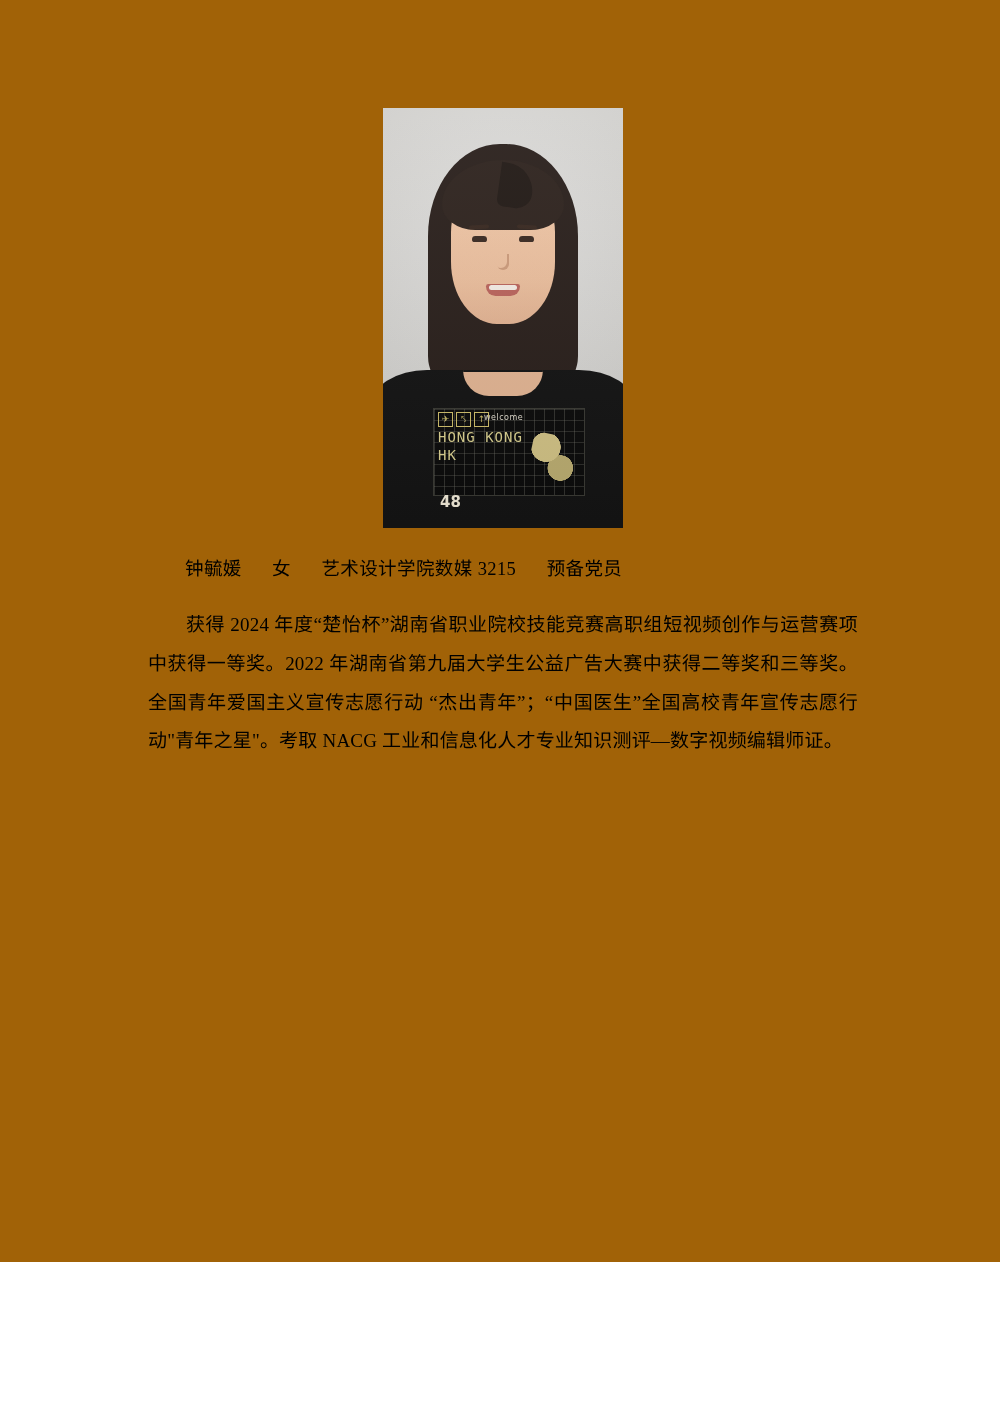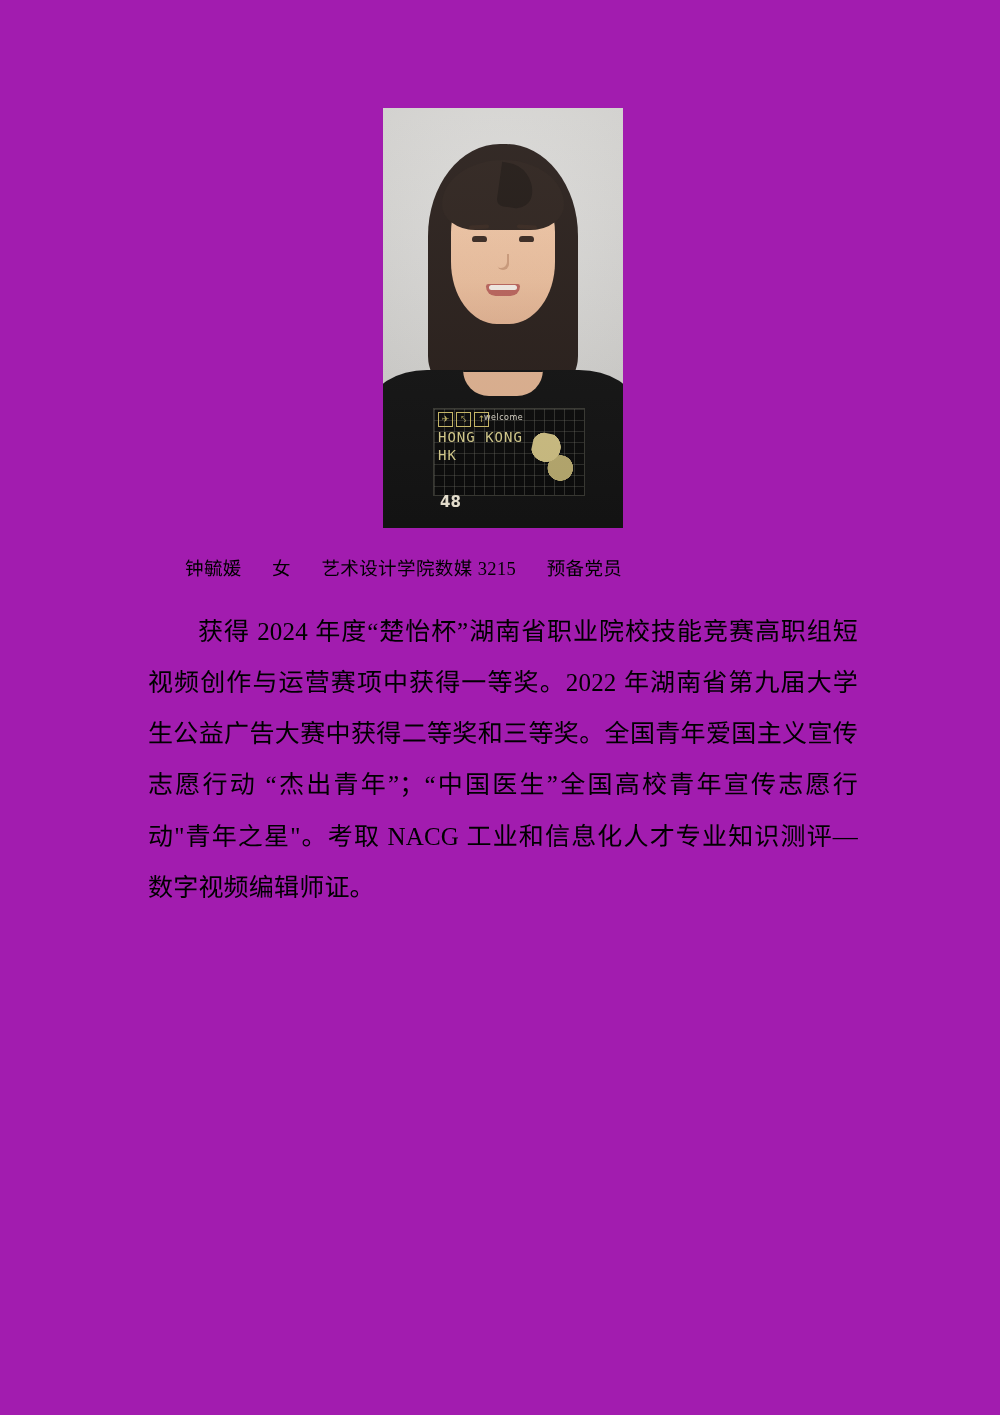--- a/index.html
+++ b/index.html
@@ -14,22 +14,22 @@
     position: relative;
     font-family: "Liberation Serif", "DejaVu Serif", serif;
     color: #000000;
     overflow: hidden;
   }
   .page {
     position: absolute;
     left: 0;
     top: 0;
     width: 1000px;
-    height: 1415px;
-    background: #a21caf;
+    height: 1262px;
+    background: #a16207;
   }
   .content {
     position: absolute;
     left: 148px;
     top: 108px;
     width: 710px;
   }
 
   
   .photo-wrap {
@@ -273,21 +273,21 @@
   .caption {
     margin-top: 24px;
     font-size: 18.5px;
     line-height: 1.9;
     text-indent: 2em;
     letter-spacing: .4px;
   }
   .caption .sp { display: inline-block; width: 1.1em; }
   .body-text {
     margin-top: 2px;
-    font-size: 25px;
+    font-size: 19px;
     line-height: 2.05;
     text-indent: 2em;
     text-align: justify;
     letter-spacing: .2px;
   }
 </style>
 </head>
 <body>
 
 <div class="page">

